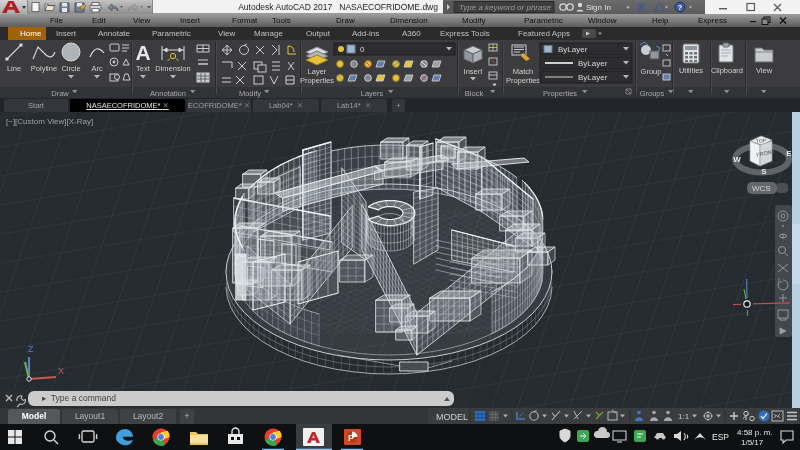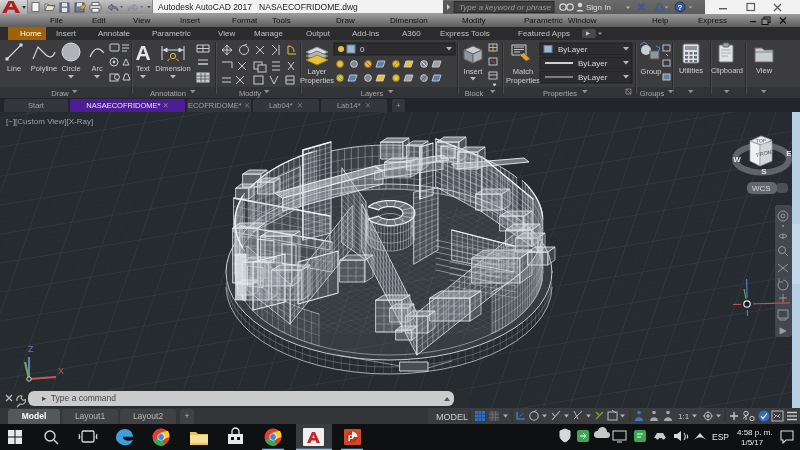--- a/index.html
+++ b/index.html
@@ -3,35 +3,35 @@
 <meta charset="utf-8">
 <style>
 * { margin:0; padding:0; box-sizing:border-box; }
 html,body { width:800px; height:450px; overflow:hidden; }
 body { font-family:"Liberation Sans", sans-serif; position:relative; background:#000; }
 .abs { position:absolute; }
 
 #titlebar { left:0; top:0; width:800px; height:14px; background:#f2f2f2; border-bottom:1px solid #9a9a9a; }
 #applogo { left:0; top:0; width:27px; height:14px; background:linear-gradient(#d6d6d6,#a9a9a9); }
 #qat { left:27px; top:0; width:126px; height:14px; background:linear-gradient(#c3c3c3,#8e8e8e); border-left:1px solid #888; border-right:1px solid #888;}
-#title-text { left:158px; top:1px; width:280px; height:12px; font-size:8.5px; color:#222; text-align:left; line-height:12px; white-space:nowrap; }
+#title-text { left:158px; top:1px; width:280px; height:12px; font-size:8.5px; color:#222; text-align:right; line-height:12px; white-space:nowrap; }
 #infocenter { left:443px; top:0; width:262px; height:29px; background:linear-gradient(#6b6b6b,#4a4a4a); }
 
 #menubar { left:0; top:14px; width:800px; height:13px; background:linear-gradient(#9c9c9c,#5c5c5c); font-size:8px; color:#0e0e0e; }
 #menubar span { position:absolute; top:2px; }
 
 #ribbontabs { left:0; top:27px; width:800px; height:13px; background:#2b2b2b; font-size:8px; color:#c2c2c2; }
 #ribbontabs span { position:absolute; top:2px; }
 #ribbontabs .active { background:#a16207; color:#fff; top:0; padding:2px 5px 0 12px; height:13px; }
 
 #ribbon { left:0; top:40px; width:800px; height:58px; background:#3c3c3e; }
 
 #filetabs { left:0; top:98px; width:800px; height:14px; background:#22252a; font-size:7.5px; }
 .ftab { position:absolute; top:1px; height:13px; line-height:13px; text-align:center; color:#9da2a8; background:#33373c; border-radius:2px 2px 0 0; }
-.ftab.active { background:#4c1d95; color:#e8e8e8; }
+.ftab.active { background:#000000; color:#e8e8e8;text-decoration:underline; }
 
 #canvas { left:0; top:112px; width:800px; height:312px; background:#262b30; }
 
 #cmdbar { left:0; top:390px; width:470px; height:18px; background:#2a2d30; }
 #cmdinput { position:absolute; left:28px; top:391px; width:426px; height:15px; background:#cbcbcb; border-radius:6px; color:#5f5f5f; font-size:8.5px; font-style:italic; line-height:15px; padding-left:14px; }
 
 #bottombar { left:0; top:408px; width:800px; height:16px; background:#333538; }
 .ltab { position:absolute; top:1px; height:15px; line-height:15px; font-size:8.5px; color:#b9b9b9; text-align:center; background:#3f4144; border-radius:3px 3px 0 0; }
 .ltab.active { background:#55585b; color:#fff; font-weight:bold; }
 
@@ -113,21 +113,21 @@
 <span style="left:50px">File</span>
     <span style="left:92px">Edit</span>
     <span style="left:133px">View</span>
 <span style="left:180px">Insert</span>
     <span style="left:232px">Format</span>
     <span style="left:272px">Tools</span>
 <span style="left:336px">Draw</span>
     <span style="left:390px">Dimension</span>
     <span style="left:462px">Modify</span>
 <span style="left:524px">Parametric</span>
-    <span style="left:568px">Window</span>
+    <span style="left:588px">Window</span>
     <span style="left:652px">Help</span>
 <span style="left:698px">Express</span>
 <svg style="position:absolute;left:748px;top:0" width="50" height="13">
   <rect x="2" y="7" width="6" height="1.2" fill="#111"></rect>
   <rect x="16" y="3" width="6" height="5.5" fill="none" stroke="#111" stroke-width="1"></rect>
   <rect x="14" y="5" width="6" height="5.5" fill="#888" stroke="#111" stroke-width="1"></rect>
   <path d="M32,3.5 l6,6 M38,3.5 l-6,6" stroke="#111" stroke-width="1.3"></path>
 </svg>
 </div>
 

